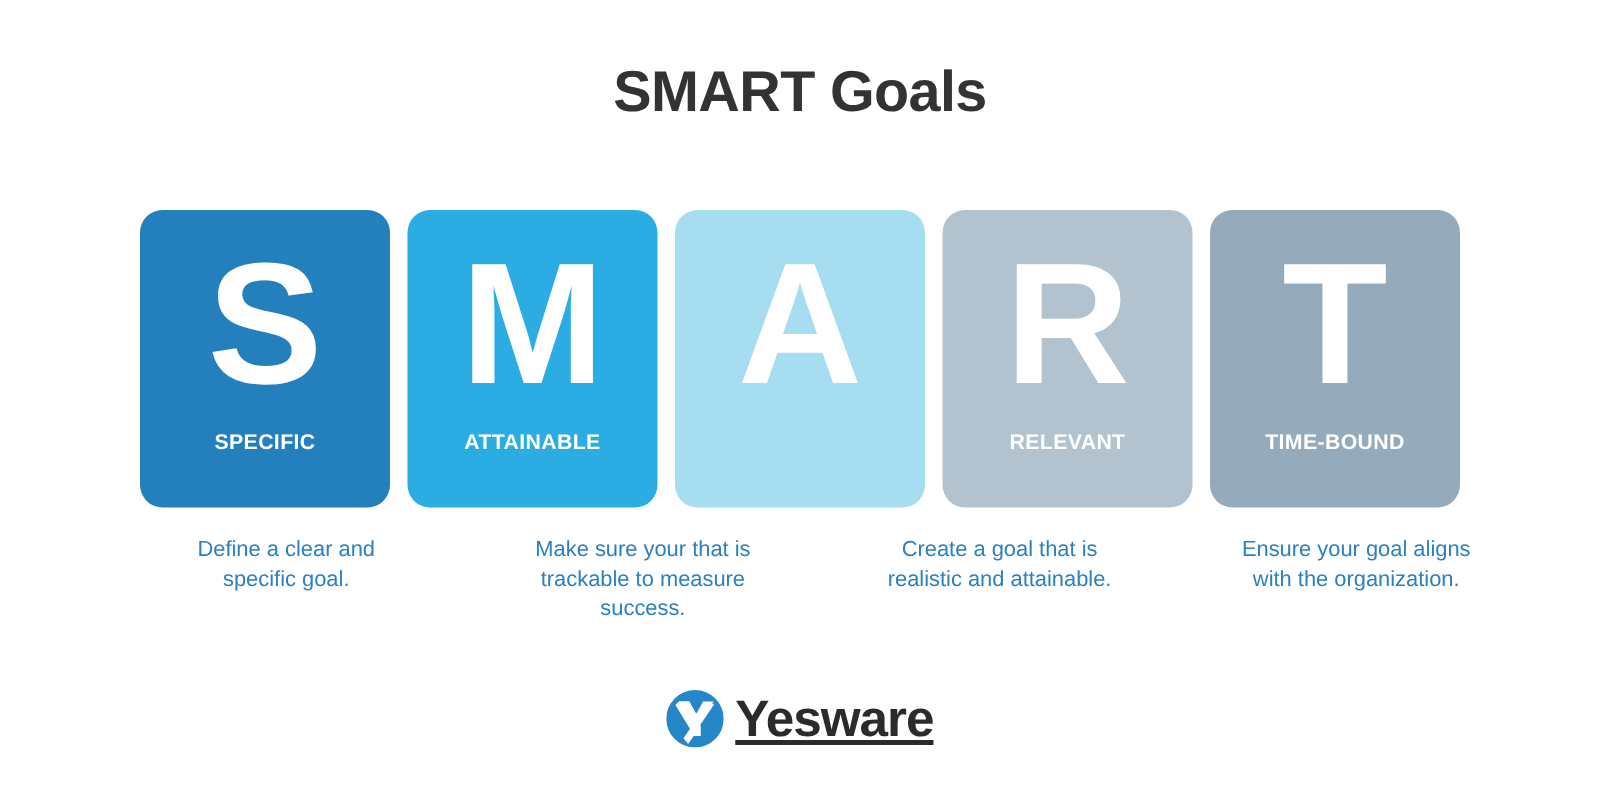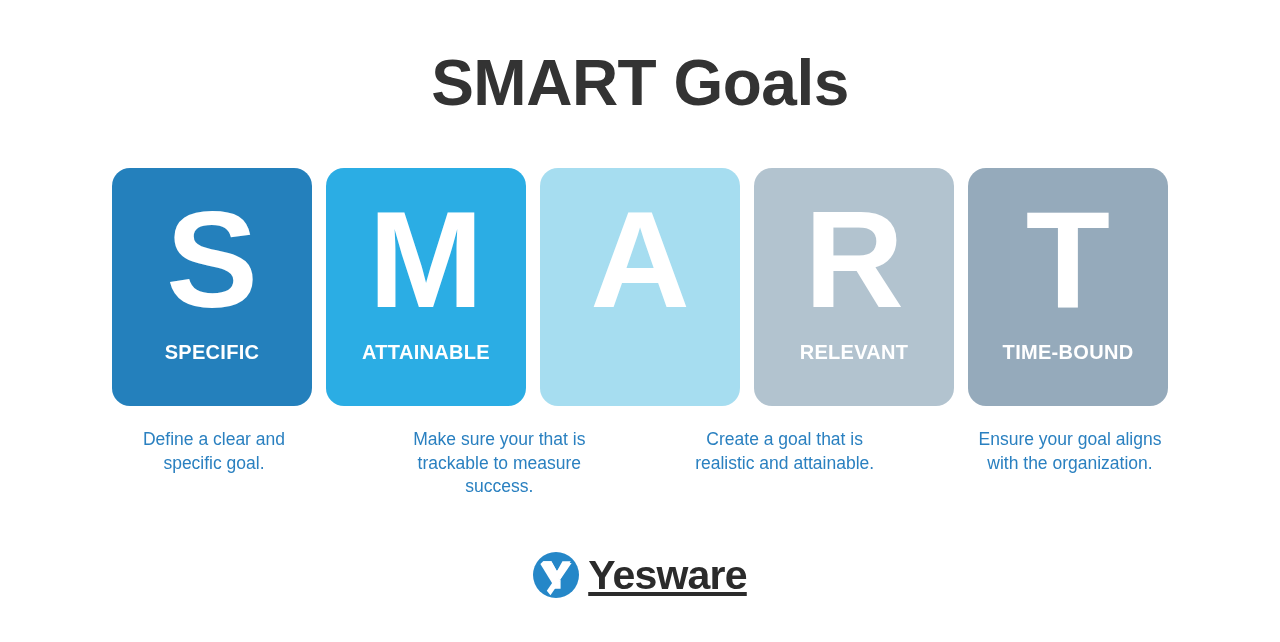--- a/index.html
+++ b/index.html
@@ -21,21 +21,21 @@
     box-sizing: border-box;
   }
 
   
   .title {
     position: absolute;
     top: 48px;
     left: 0;
     width: 1280px;
     text-align: center;
-    font-size: 64px;
+    font-size: 46px;
     font-weight: bold;
     color: #333333;
     letter-spacing: -0.5px;
     line-height: 1.1;
   }
 
   
   .cards-row {
     position: absolute;
     top: 168px;
@@ -65,31 +65,31 @@
     letter-spacing: 0px;
     font-family: "Liberation Sans", sans-serif;
   }
 
   .card-label {
     position: absolute;
     bottom: 42px;
     left: 0;
     width: 100%;
     text-align: center;
-    font-size: 20px;
+    font-size: 17px;
     font-weight: bold;
     color: #ffffff;
     letter-spacing: 0.3px;
   }
 
   
   .captions-row {
     position: absolute;
     top: 428px;
-    left: 114px;
+    left: 129px;
     width: 1056px;
     display: flex;
     justify-content: space-between;
   }
 
   .caption {
     width: 200px;
     text-align: center;
     font-size: 17.5px;
     line-height: 23.5px;

